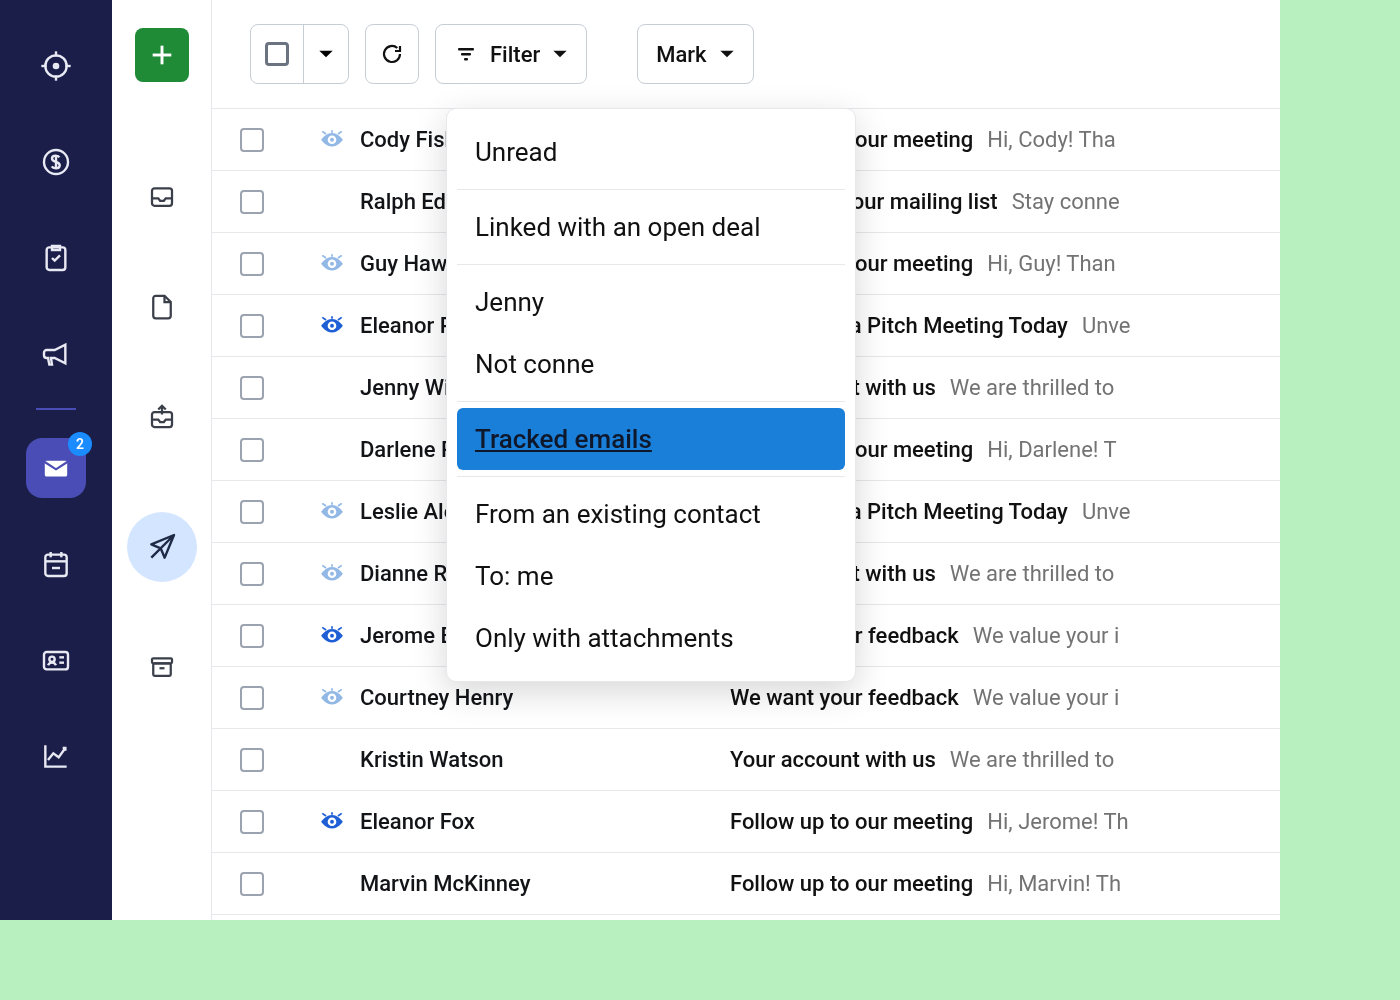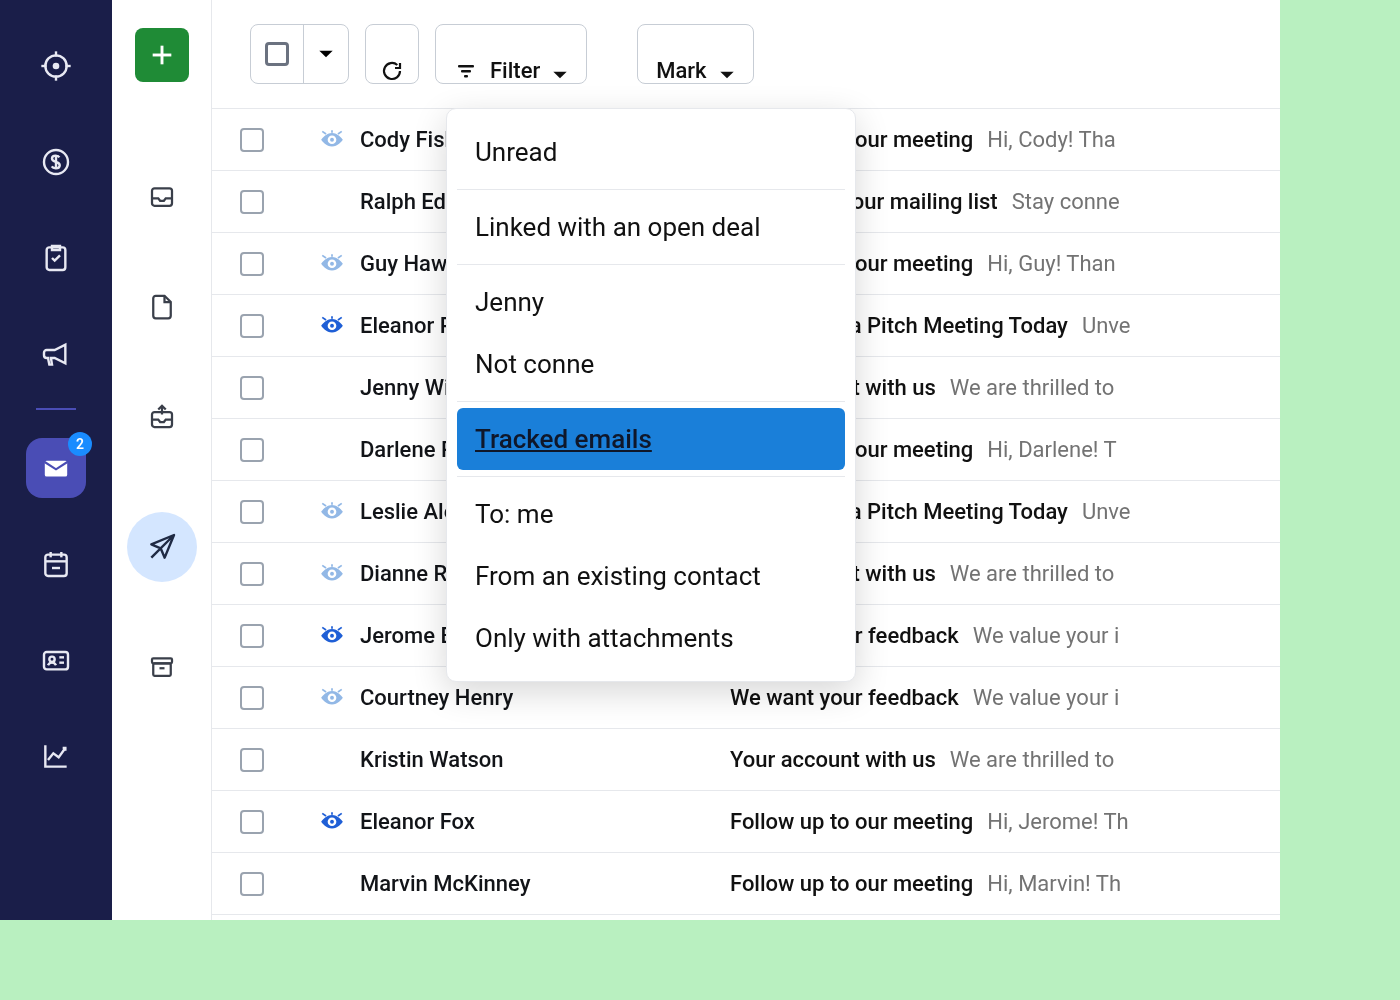--- a/index.html
+++ b/index.html
@@ -121,21 +121,21 @@
     gap: 16px;
     padding: 24px 20px 24px 38px;
     border-bottom: 1px solid #e6e8ec;
   }
   .tbtn {
     height: 60px;
     border: 1px solid #c7cdd5;
     border-radius: 8px;
     background: #fff;
     display: flex;
-    align-items: flex-end;
+    align-items: center;
     color: #111;
     font-size: 22px;
     font-weight: 500;
     cursor: pointer;
     padding: 0 18px;
     gap: 12px;
   }
   .tbtn.icon-only { padding: 0 14px; }
   .tbtn svg { width: 24px; height: 24px; }
   .tbtn .chev { width: 16px; height: 16px; }
@@ -558,19 +558,19 @@
         <div class="dd-item">Linked with an open deal</div>
       </div>
       <div class="dd-group">
         <div class="dd-item">Jenny</div>
         <div class="dd-item">Not conne</div>
       </div>
       <div class="dd-group">
         <div class="dd-item selected">Tracked emails</div>
       </div>
       <div class="dd-group">
+        <div class="dd-item">From an existing contact</div>
         <div class="dd-item">To: me</div>
-        <div class="dd-item">From an existing contact</div>
         <div class="dd-item">Only with attachments</div>
       </div>
     </div>
 
 </div>
 
 </body></html>

